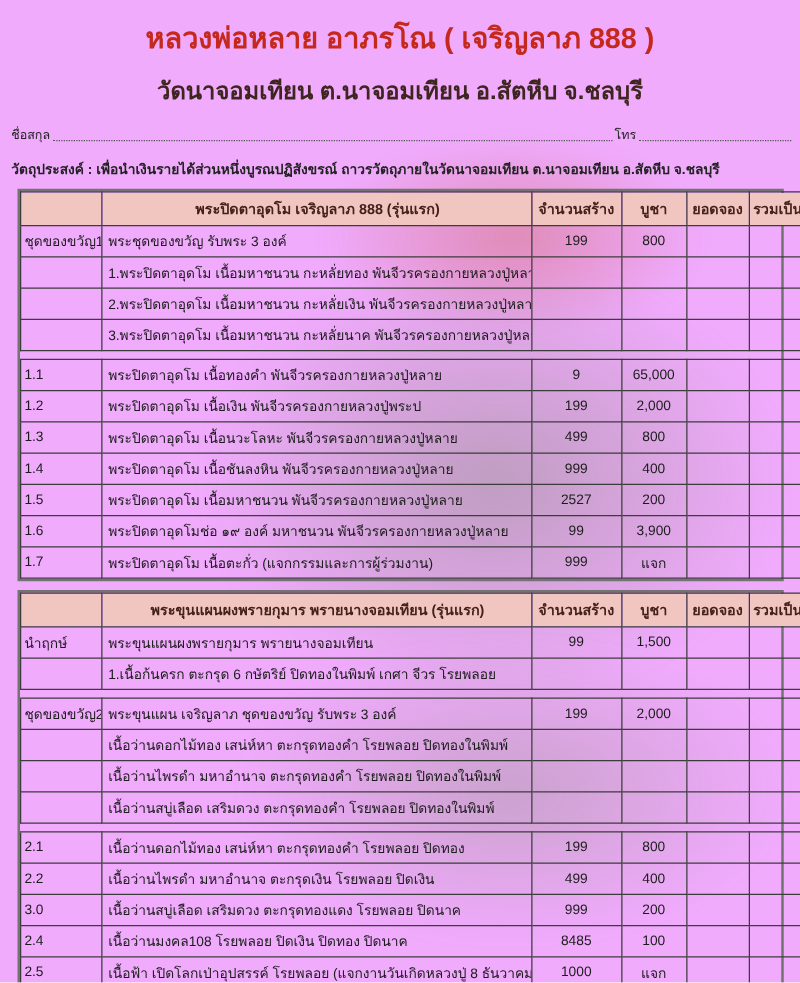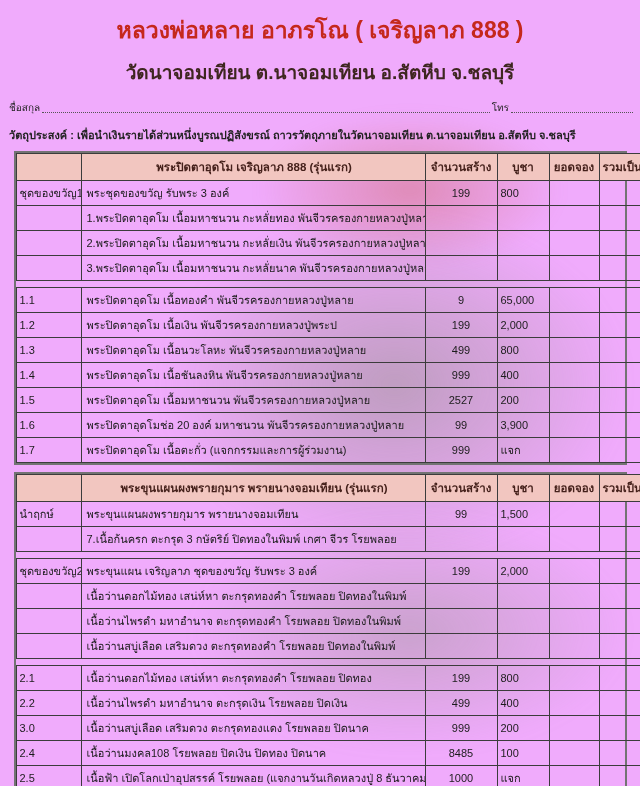--- a/index.html
+++ b/index.html
@@ -25,21 +25,21 @@
   .dot-small{width:122px;margin-left:2px;}
 
   .purpose{margin:11px 8px 0 9px;font-size:11px;font-weight:600;color:#222;}
 
   .tablewrap{width:609px;margin:7px auto 0;border:2px solid #737373;background:transparent;}
   table{border-collapse:collapse;width:100%;table-layout:fixed;}
   td{border:1px solid #3c3c3c;height:24px;font-size:11px;padding:0 3px;overflow:hidden;white-space:nowrap;background:transparent;}
   .c1{width:58px;text-align:left;}
   .c2{width:335px;padding-left:5px;}
   .c3{width:65px;text-align:center;}
-  .c4{width:45px;}
+  .c4{width:45px;text-align:center;}
   .c5{width:43px;}
   .c6{width:55px;}
   tr.hdr td{background:#f2c6c0;font-weight:bold;height:26px;color:#45211b;text-align:center;font-size:11.5px;}
   tr.sp td{border-left:0;border-right:0;height:6px;padding:0;}
 </style>
 </head>
 <body>
 
 <div class="page">
   <div class="wm wm1"></div>
@@ -143,21 +143,21 @@
         <tr>
           <td class="c1">1.5</td>
           <td class="c2">พระปิดตาอุดโม เนื้อมหาชนวน พันจีวรครองกายหลวงปู่หลาย</td>
           <td class="c3">2527</td>
           <td class="c4">200</td>
           <td class="c5"></td>
           <td class="c6"></td>
         </tr>
         <tr>
           <td class="c1">1.6</td>
-          <td class="c2">พระปิดตาอุดโมช่อ 20 องค์ มหาชนวน พันจีวรครองกายหลวงปู่หลาย</td>
+          <td class="c2">พระปิดตาอุดโมช่อ ๑๙ องค์ มหาชนวน พันจีวรครองกายหลวงปู่หลาย</td>
           <td class="c3">99</td>
           <td class="c4">3,900</td>
           <td class="c5"></td>
           <td class="c6"></td>
         </tr>
         <tr>
           <td class="c1">1.7</td>
           <td class="c2">พระปิดตาอุดโม เนื้อตะกั่ว (แจกกรรมและการผู้ร่วมงาน)</td>
           <td class="c3">999</td>
           <td class="c4">แจก</td>
@@ -183,21 +183,21 @@
         <tr>
           <td class="c1">นำฤกษ์</td>
           <td class="c2">พระขุนแผนผงพรายกุมาร พรายนางจอมเทียน</td>
           <td class="c3">99</td>
           <td class="c4">1,500</td>
           <td class="c5"></td>
           <td class="c6"></td>
         </tr>
         <tr>
           <td class="c1"></td>
-          <td class="c2">7.เนื้อก้นครก ตะกรุด 3 กษัตริย์ ปิดทองในพิมพ์ เกศา จีวร  โรยพลอย</td>
+          <td class="c2">1.เนื้อก้นครก ตะกรุด 6 กษัตริย์ ปิดทองในพิมพ์ เกศา จีวร  โรยพลอย</td>
           <td class="c3"></td>
           <td class="c4"></td>
           <td class="c5"></td>
           <td class="c6"></td>
         </tr>
 
         <tr class="sp">
               <td colspan="6"></td>
             </tr>
 

